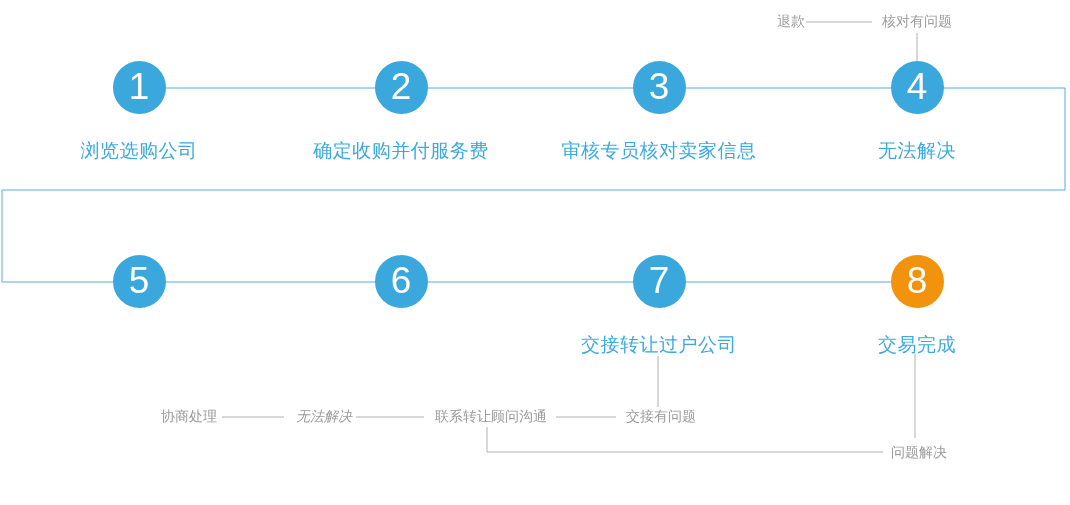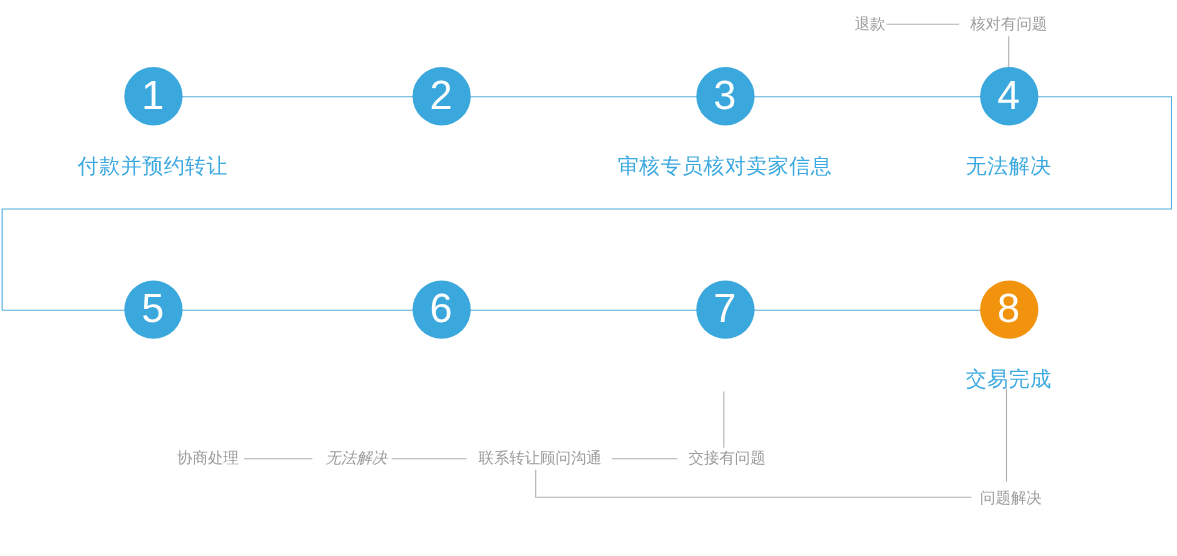--- a/index.html
+++ b/index.html
@@ -93,42 +93,44 @@
 
     <line class="gray-line" x1="658" y1="356" x2="658" y2="407"></line>
 
     <path class="gray-line" d="M487,427 V452 H883"></path>
 
     <line class="gray-line" x1="915" y1="353" x2="915" y2="438"></line>
   </svg>
 
   <div class="node" style="left:29px;  top:61px;">
     <div class="circle"><span>1</span></div>
-    <div class="label">付款并预约转让</div>
+    <div class="label">浏览选购公司</div>
   </div>
   <div class="node" style="left:291px; top:61px;">
     <div class="circle"><span>2</span></div>
+    <div class="label">确定收购并付服务费</div>
   </div>
   <div class="node" style="left:549px; top:61px;">
     <div class="circle"><span>3</span></div>
     <div class="label">审核专员核对卖家信息</div>
   </div>
   <div class="node" style="left:807px; top:61px;">
     <div class="circle"><span>4</span></div>
     <div class="label">无法解决</div>
   </div>
 
   <div class="node" style="left:29px;  top:255px;">
     <div class="circle"><span>5</span></div>
   </div>
   <div class="node" style="left:291px; top:255px;">
     <div class="circle"><span>6</span></div>
   </div>
   <div class="node" style="left:549px; top:255px;">
     <div class="circle"><span>7</span></div>
+    <div class="label">交接转让过户公司</div>
   </div>
   <div class="node orange" style="left:807px; top:255px;">
     <div class="circle"><span>8</span></div>
     <div class="label">交易完成</div>
   </div>
 
   <span class="note" style="left:791px; top:22px;">退款</span>
   <span class="note" style="left:917px; top:22px;">核对有问题</span>
   <span class="note" style="left:189px; top:417px;">协商处理</span>
   <span class="note" style="left:324px; top:417px;font-style:italic;">无法解决</span>

